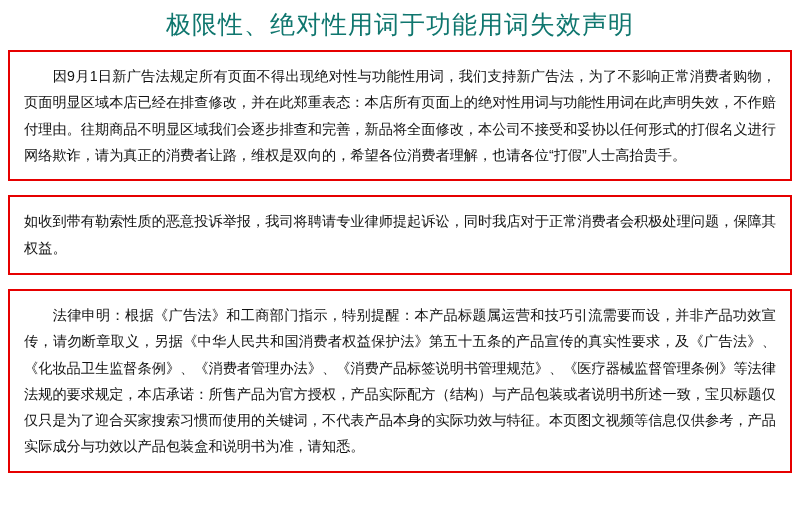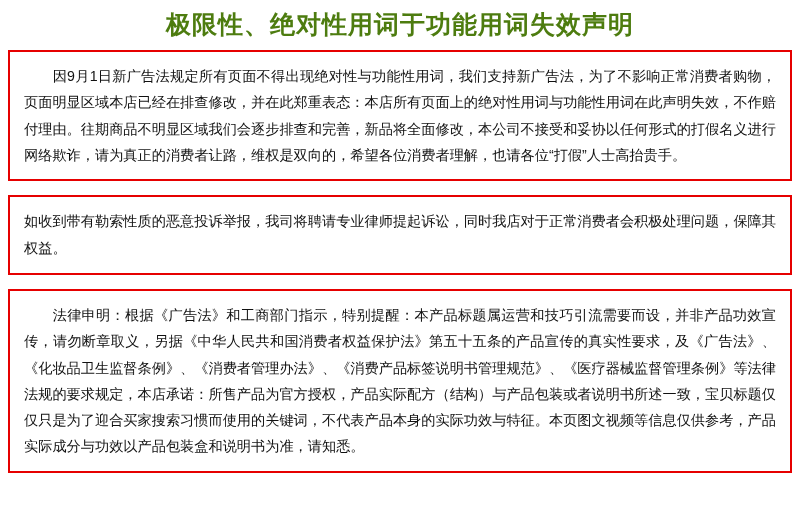--- a/index.html
+++ b/index.html
@@ -16,23 +16,23 @@
   }
   .page {
     width: 800px;
     height: 521px;
     box-sizing: border-box;
     padding: 0;
     position: relative;
   }
   .title {
     text-align: center;
-    color: #4d7c0f;
+    color: #0f766e;
     font-size: 25px;
-    font-weight: bold;
+    font-weight: normal;
     letter-spacing: 1px;
     line-height: 1.2;
     padding-top: 10px;
     padding-bottom: 10px;
     font-family: "Liberation Serif", serif;
   }
   .block {
     box-sizing: border-box;
     border: 2px solid #e60000;
     margin: 0 8px 14px 8px;

